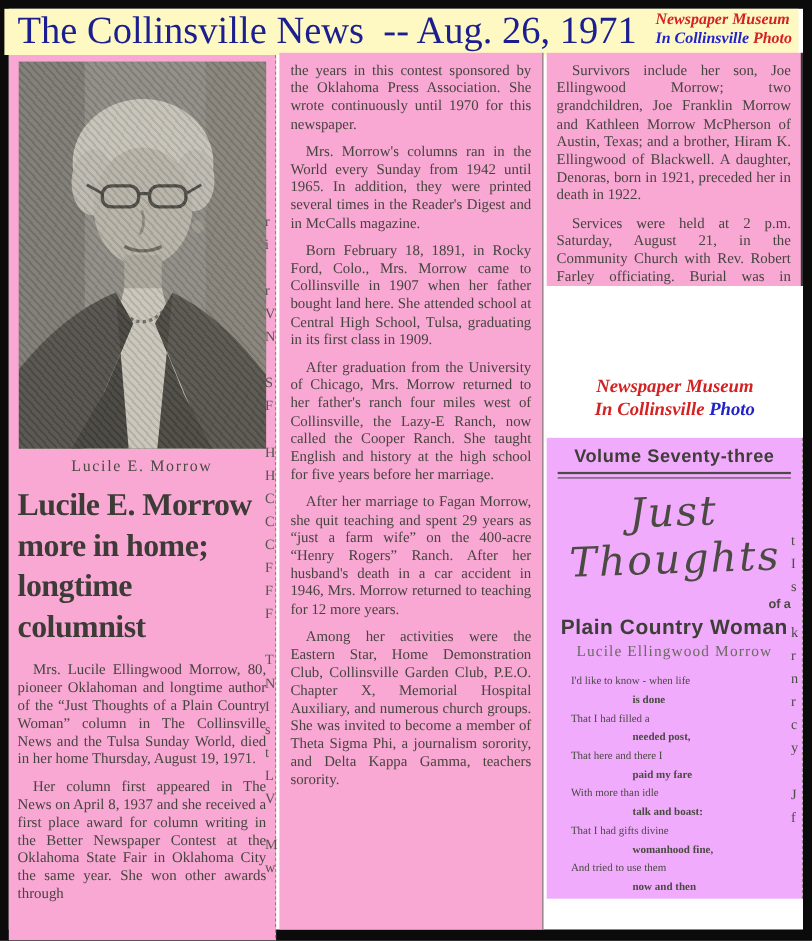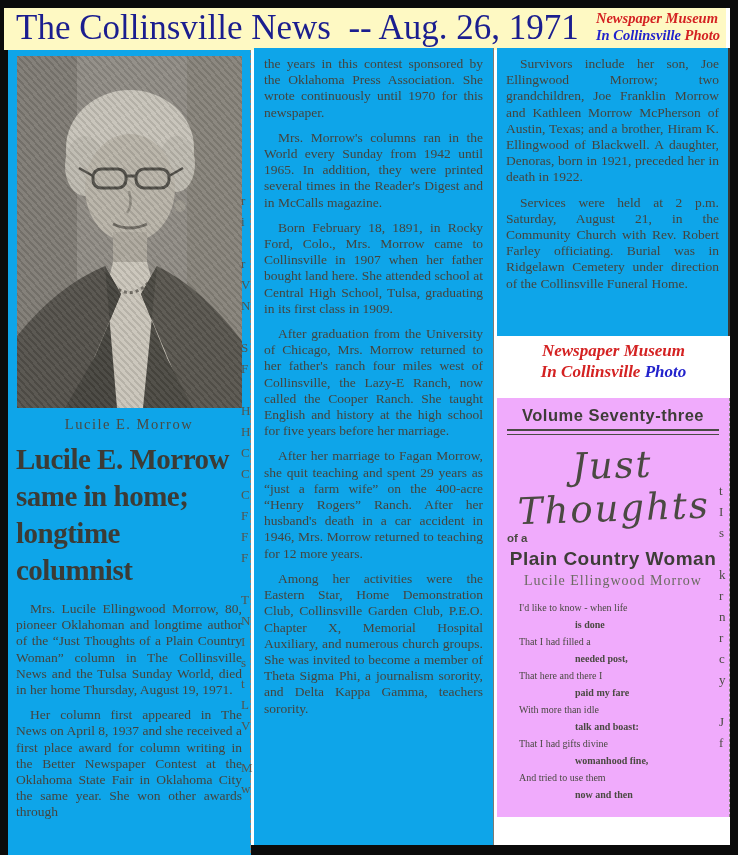--- a/index.html
+++ b/index.html
@@ -11,29 +11,29 @@
   .masthead{position:absolute;left:4px;top:8px;width:722px;height:42px;background:#fef9c3;}
   .mast-title{position:absolute;left:12px;top:0px;font-size:35px;color:#1b1e8f;
               font-family:"Liberation Serif",serif;white-space:pre;}
   .wm{position:absolute;right:6px;top:2px;text-align:left;font-style:italic;
       font-family:"Liberation Serif",serif;font-weight:700;font-size:14.5px;line-height:17px;}
   .wm-mid{position:absolute;left:497px;top:340px;width:233px;text-align:center;font-style:italic;
       font-family:"Liberation Serif",serif;font-weight:700;font-size:17px;line-height:21px;background:#fff;}
   .wm-red{color:#d42222;} .wm-blue{color:#2222cc;}
 
   
-  .clip{position:absolute;background:#0ea5e9;color:#45443e;overflow:hidden;}
+  .clip{position:absolute;background:#f9a8d4;color:#45443e;overflow:hidden;}
   .clip p{margin:0 0 9px 0;text-align:justify;text-indent:14px;
           font-size:13.5px;line-height:16.2px;}
   .clip p.cont{text-indent:0;}
   #col1{left:8px;top:50px;width:243px;height:838px;padding:4px 8px 0 8px;box-sizing:border-box;
         border-right:1px dashed #8a8880;}
   #col2{left:254px;top:48px;width:240px;height:797px;padding:8px 10px 0 10px;box-sizing:border-box;
         border-right:1px solid #7d7b74;}
-  #col3a{left:497px;top:48px;width:233px;height:288px;padding:8px 9px 0 9px;box-sizing:border-box;
+  #col3a{left:497px;top:48px;width:233px;height:212px;padding:8px 9px 0 9px;box-sizing:border-box;
         border-right:2px solid #3a3934;}
   #col3b{left:497px;top:398px;width:233px;height:419px;padding:8px 10px 0 10px;box-sizing:border-box;
         background:#f0abfc;border-right:1px dashed #8a8880;}
 
   
   .photo-wrap{position:relative;width:225px;height:352px;margin:2px auto 0 auto;
               background:#8f8b84;overflow:hidden;}
   .photo-wrap::after{content:"";position:absolute;inset:0;
       background:repeating-linear-gradient(48deg, rgba(20,20,18,.10) 0 2px, rgba(255,255,255,.05) 2px 5px);}
   .caption{text-align:center;font-size:14.5px;letter-spacing:1.5px;margin:8px 0 2px 0;color:#4a4942;}
@@ -50,21 +50,21 @@
   #sliver-right{left:719px;top:480px;color:#4c4b44;}
   .sliver span{display:block;height:21px;}
 
   
   .volume{font-family:"Liberation Sans",sans-serif;font-weight:700;font-size:16.5px;
           text-align:center;color:#3e3d38;letter-spacing:.5px;}
   .dbl-rule{height:3px;border-top:2px solid #4a4944;border-bottom:1px solid #4a4944;margin:4px 0 9px 0;}
   .script-title{font-family:"DejaVu Serif",serif;font-style:italic;font-size:37px;
           text-align:center;color:#4a4942;transform:rotate(-2deg);letter-spacing:2px;margin-top:4px;}
   .of-a{font-family:"Liberation Sans",sans-serif;font-weight:700;font-size:11.5px;
-          text-align:left;color:#4a4942;margin-top:2px;}
+          text-align:right;color:#4a4942;margin-top:14px;}
   .pcw{font-family:"Liberation Sans",sans-serif;font-weight:700;font-size:19px;
           text-align:center;color:#3e3d38;margin-top:4px;letter-spacing:.5px;}
   .byline{text-align:center;font-size:14px;color:#6b6a62;margin-top:3px;letter-spacing:1px;}
   .poem{margin-top:10px;font-size:10px;line-height:17px;color:#4a4942;padding-left:12px;}
   .poem span{display:block;}
   .poem span.indent{padding-left:56px;font-weight:bold;}
 </style>
 </head>
 <body>
 
@@ -111,21 +111,21 @@
 
         <path d="M0 352 L0 280 Q40 230 88 210 L104 238 L56 352 Z" fill="#53504a"></path>
         <path d="M225 352 L225 285 Q185 232 140 210 L124 238 L172 352 Z" fill="#57544d"></path>
         <path d="M88 210 L104 238 L78 300 L48 352 L100 352 Z" fill="#45433d"></path>
         <path d="M140 210 L124 238 L150 302 L176 352 L126 352 Z" fill="#4a4841"></path>
       </svg>
     </div>
     <div class="caption">Lucile E. Morrow</div>
     <div class="headline">
         <span>Lucile E. Morrow</span>
-        <span>same in home;</span>
+        <span>more in home;</span>
         <span>longtime columnist</span>
       </div>
     <div>
         <p>Mrs. Lucile Ellingwood Morrow, 80, pioneer Oklahoman and longtime author of the “Just Thoughts of a Plain Country Woman” column in The Collinsville News and the Tulsa Sunday World, died in her home Thursday, August 19, 1971.</p>
         <p>Her column first appeared in The News on April 8, 1937 and she received a first place award for column writing in the Better Newspaper Contest at the Oklahoma State Fair in Oklahoma City the same year. She won other awards through</p>
       </div>
   </div>
 
   <div class="sliver" id="sliver-left">
       <span>r</span>

